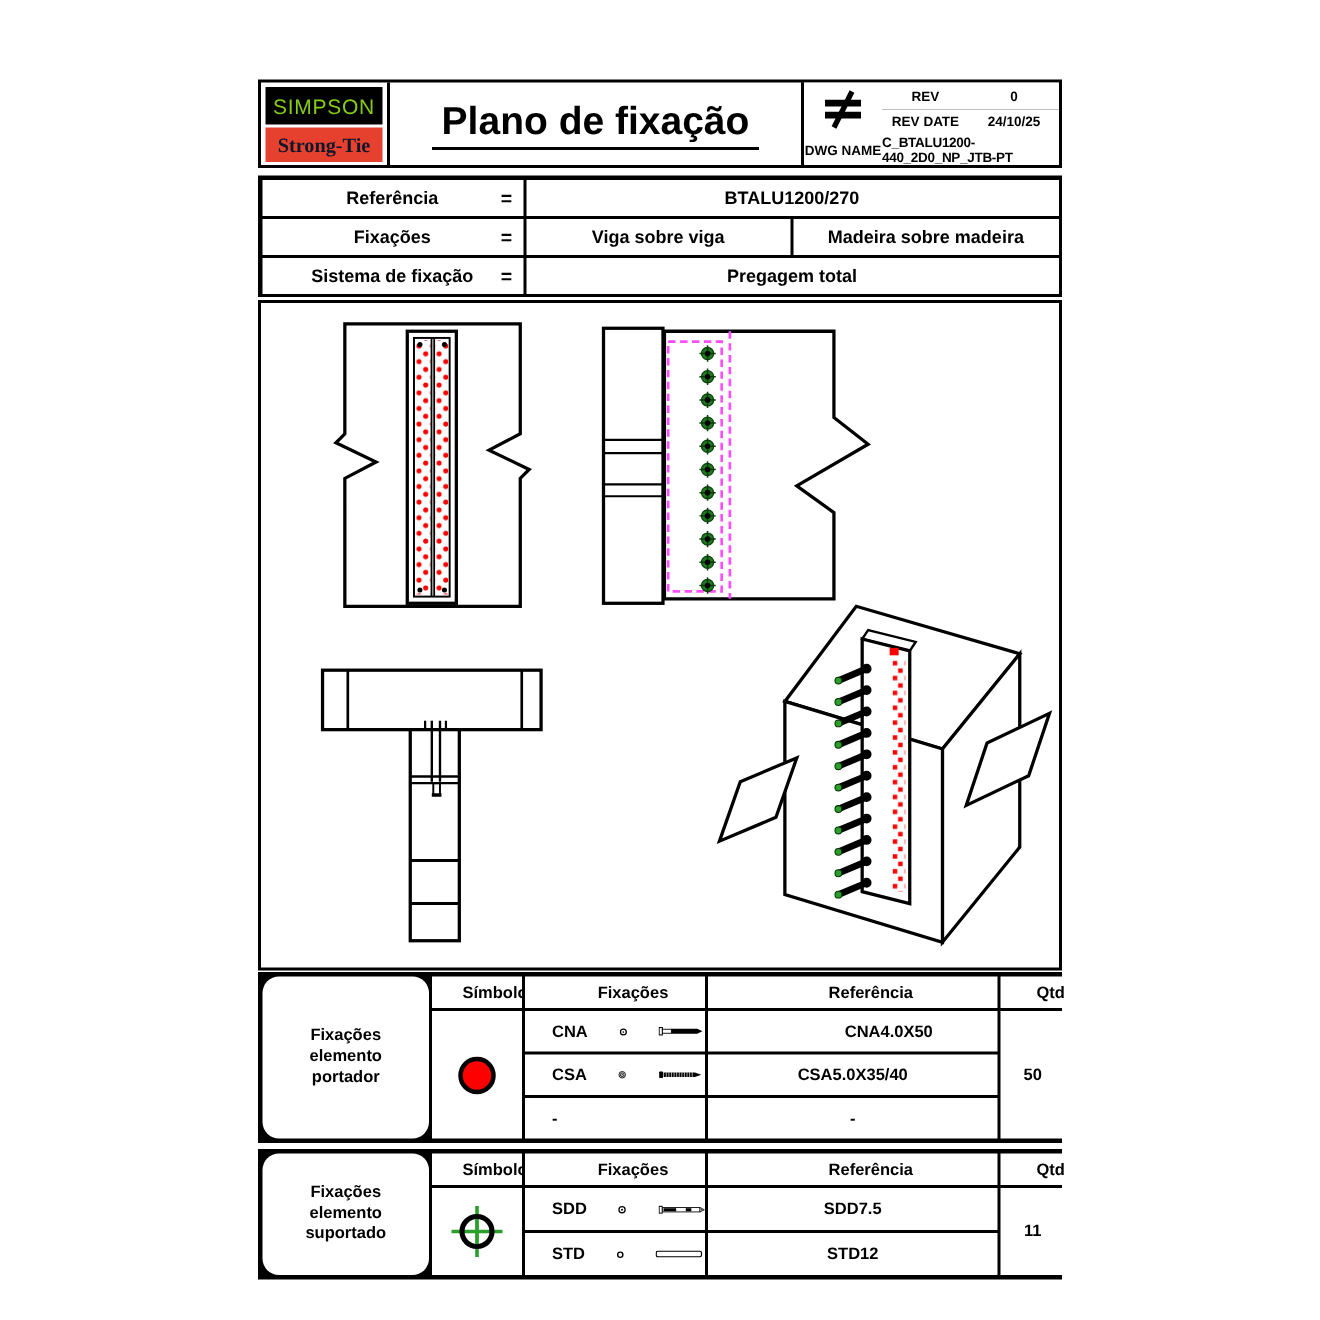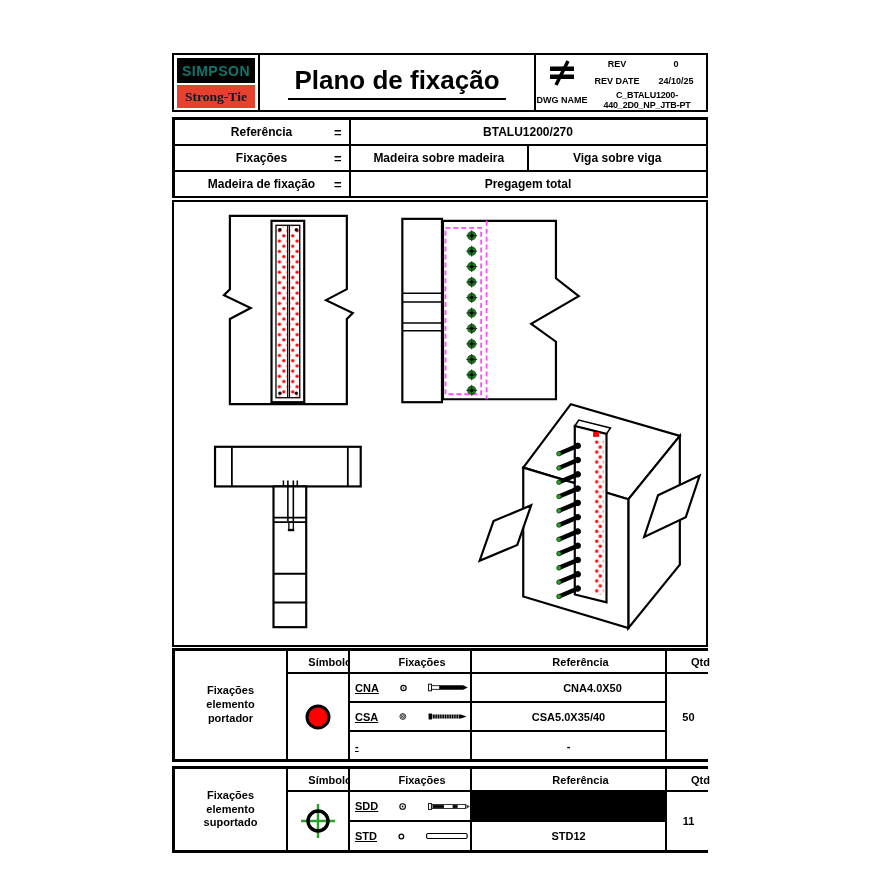--- a/index.html
+++ b/index.html
@@ -3,33 +3,33 @@
 <meta charset="utf-8">
 <style>
   html,body{margin:0;padding:0;background:#fff;}
   .page{position:relative;width:880px;height:880px;background:#fff;overflow:hidden;
         font-family:"Liberation Sans",sans-serif;color:#000;}
   .sheet{position:absolute;left:172px;top:53px;width:536px;}
 
   
   .hdr{box-sizing:border-box;display:flex;border:2.5px solid #000;height:59px;background:#fff;}
   .logo{width:86px;box-sizing:border-box;padding:3px 3px;border-right:2px solid #000;}
-  .logo-top{background:#000;color:#0f766e;height:25px;display:flex;align-items:center;justify-content:center;
-            font-weight:bold;font-size:14px;letter-spacing:.5px;}
+  .logo-top{background:#000;color:#84cc16;height:25px;display:flex;align-items:center;justify-content:center;
+            font-weight:normal;font-size:14px;letter-spacing:.5px;}
   .logo-bot{background:#E6402E;color:#0f172a;height:23px;margin-top:2px;display:flex;align-items:center;justify-content:center;
             font-family:"Liberation Serif",serif;font-weight:bold;font-size:13.5px;}
   .titlecell{flex:1;display:flex;align-items:center;justify-content:center;}
   .title{font-size:26px;font-weight:bold;border-bottom:2.5px solid #000;padding:0 6px 2px 6px;}
   .revtbl{width:172px;box-sizing:border-box;border-left:2px solid #000;background:#000;
           display:grid;grid-template-columns:52px 58px 1fr;grid-template-rows:1fr 1fr 1fr;gap:0;}
   .revtbl>div{background:#fff;display:flex;align-items:center;justify-content:center;
               font-weight:bold;font-size:9px;}
   .rev-sym{grid-row:1/3;grid-column:1;}
   .rev-dwglbl{grid-row:3;grid-column:1;font-size:8px;}
-  .rev-dwgval{grid-row:3;grid-column:2/4;font-size:6.9px;letter-spacing:-.2px;text-align:center;}
+  .rev-dwgval{grid-row:3;grid-column:2/4;font-size:6.9px;letter-spacing:-.2px;}
 
   
   .reftbl{box-sizing:border-box;margin-top:5px;background:#000;padding:2.5px;
           display:grid;grid-template-columns:174px 1fr 1fr;grid-template-rows:24px 24px 24px;gap:2px;}
   .reftbl>div{display:flex;align-items:center;justify-content:center;font-weight:bold;font-size:12px;background:#fff;}
   .rlabel{background:#9A9A9A;position:relative;}
   .rlabel .eq{position:absolute;right:7px;top:50%;transform:translateY(-50%);font-size:13px;}
   .span2{grid-column:2/4;}
 
   
@@ -37,25 +37,25 @@
   .draw svg{display:block;width:100%;height:100%;}
 
   
   .fixtbl{box-sizing:border-box;background:#000;padding:3px;display:grid;
           grid-template-columns:111px 60px 120px 193px 1fr;gap:2px;}
   .fixtbl.t1{margin-top:1px;grid-template-rows:21px 27px 27px 27px;}
   .fixtbl.t2{margin-top:4px;grid-template-rows:21px 28px 28px;}
   .fixtbl>div{background:#fff;display:flex;align-items:center;justify-content:center;
               font-weight:bold;font-size:11px;}
   .fhead{background:#9A9A9A;font-size:11px;padding-left:24px;}
-  .grp{grid-column:1;grid-row:1/-1;background:#9A9A9A;text-align:center;line-height:1.25;}
+  .grp{grid-column:1;grid-row:1/-1;background:#9A9A9A;text-align:center;line-height:1.25;border-radius:11px;}
   .grp span{display:block;width:72px;}
   .symcell{grid-column:2;grid-row:2/-1;}
   .qtycell{grid-column:5;grid-row:2/-1;font-size:12px;}
-  .fixrow{justify-content:flex-start !important;padding-left:5px;gap:21px;text-decoration:underline;}
+  .fixrow{justify-content:flex-start !important;padding-left:18px;gap:21px;}
   .code{font-size:11px;}
 </style>
 </head>
 <body>
 
 <div class="page">
   <div class="sheet">
 
     <div class="hdr">
       <div class="logo">
@@ -86,25 +86,25 @@
       <div class="rlabel">
         <span>Referência</span>
         <span class="eq">=</span>
       </div>
       <div class="span2">BTALU1200/270</div>
 
       <div class="rlabel">
         <span>Fixações</span>
         <span class="eq">=</span>
       </div>
+      <div>Viga sobre viga</div>
       <div>Madeira sobre madeira</div>
-      <div>Viga sobre viga</div>
 
       <div class="rlabel">
-        <span>Madeira de fixação</span>
+        <span>Sistema de fixação</span>
         <span class="eq">=</span>
       </div>
       <div class="span2">Pregagem total</div>
     </div>
 
     <div class="draw">
       <svg viewBox="0 0 536 447">
         <defs>
           <pattern id="reddots" width="9" height="10.5" patternUnits="userSpaceOnUse">
             <circle cx="2.4" cy="2.7" r="1.7" fill="#FF0000"></circle>
@@ -307,20 +307,21 @@
         </svg>
         <svg width="76" height="13" viewBox="0 0 76 13">
           <rect x="1" y="1" width="5" height="11" fill="#fff" stroke="#000" stroke-width="1.6"></rect>
           <rect x="7" y="3" width="60" height="7" fill="#fff" stroke="#000" stroke-width="1.4"></rect>
           <rect x="8.5" y="4" width="20" height="5" fill="#000"></rect>
           <rect x="44" y="4" width="9" height="5" fill="#000"></rect>
           <polygon points="67,3 74,6.5 67,10" fill="#fff" stroke="#000" stroke-width="1.3"></polygon>
           <circle cx="70" cy="6.5" r="1.2" fill="#000"></circle>
         </svg>
       </div>
+      <div style="grid-column:4;grid-row:2;">SDD7.5</div>
 
       <div class="fixrow" style="grid-column:3;grid-row:3;">
         <span class="code">STD</span>
         <svg width="11" height="11" viewBox="0 0 11 11">
           <circle cx="5.5" cy="5.5" r="3.8" fill="none" stroke="#000" stroke-width="2"></circle>
         </svg>
         <svg width="72" height="12" viewBox="0 0 72 12">
           <rect x="1" y="2" width="66" height="8" rx="2.5" fill="#fff" stroke="#000" stroke-width="1.8"></rect>
         </svg>
       </div>

